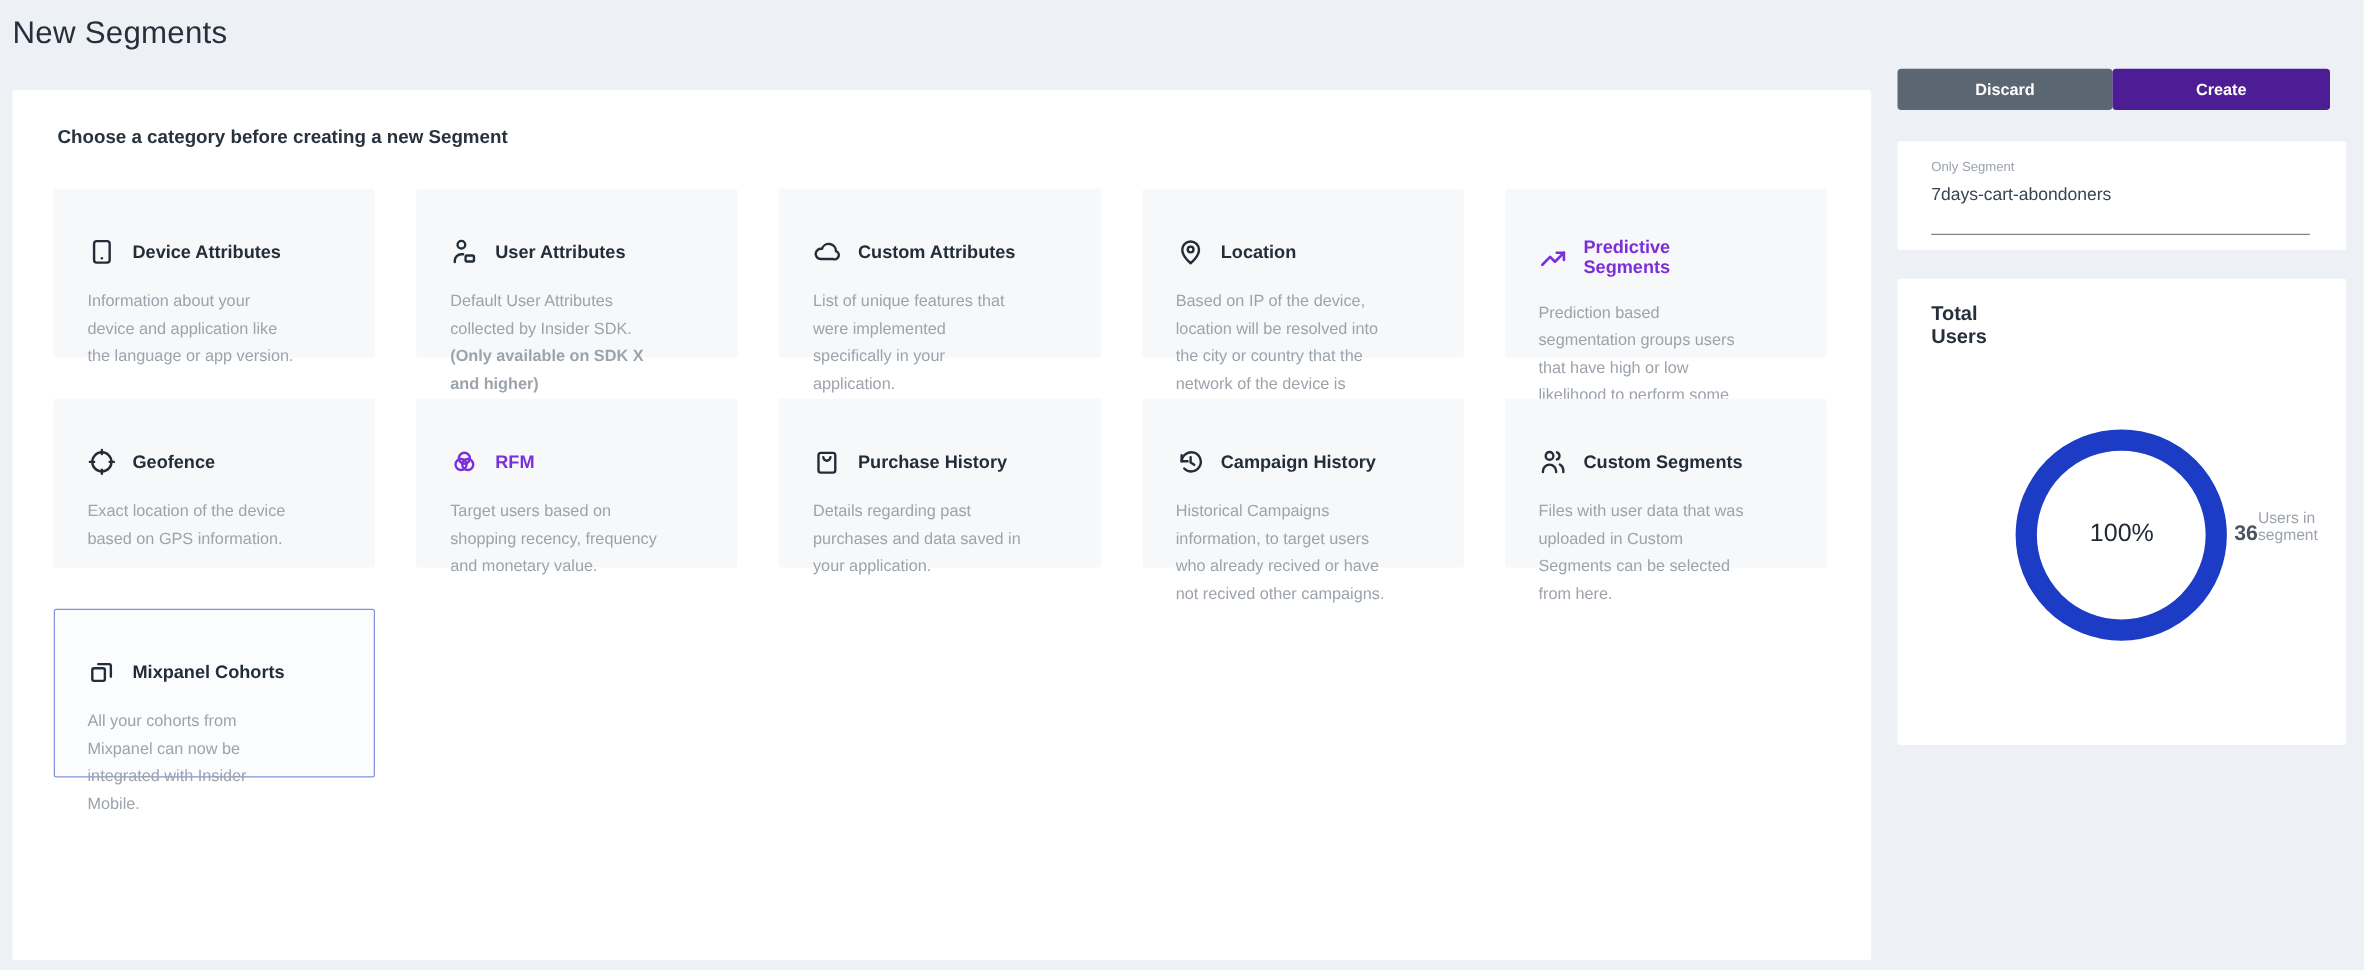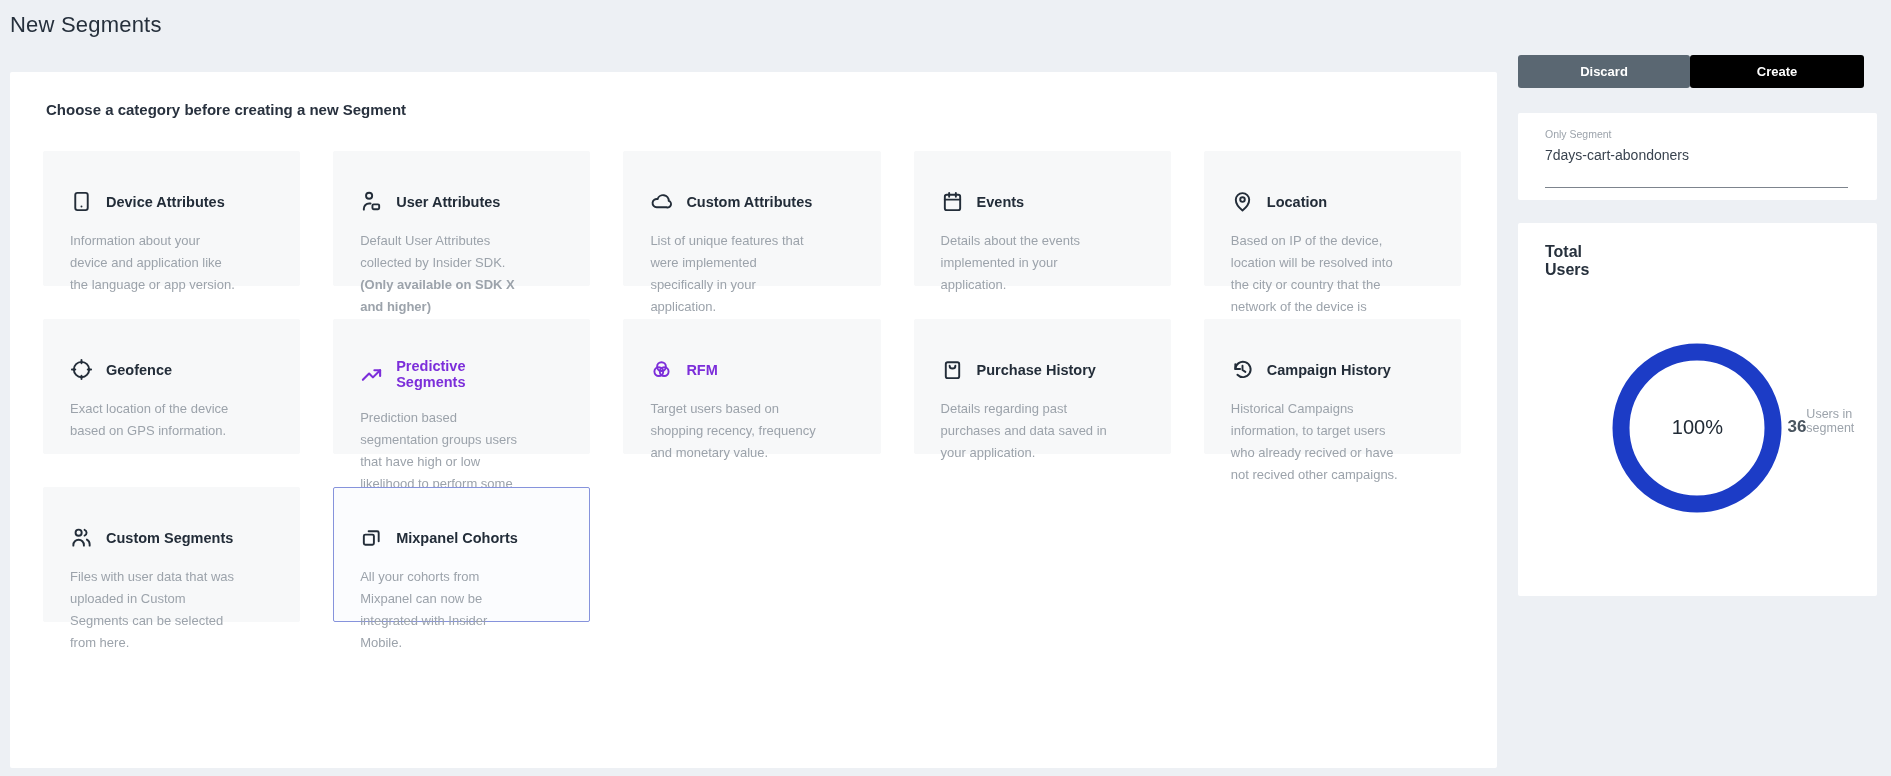--- a/index.html
+++ b/index.html
@@ -6,21 +6,21 @@
   html,body { width:1891px; height:776px; }
   body {
     font-family:"Liberation Sans", sans-serif;
     background:#EDF0F4;
     color:#28313E;
     overflow:hidden;
     position:relative;
   }
   .page-title {
     position:absolute; left:10px; top:12px;
-    font-size:22px; font-weight:500; letter-spacing:.2px; color:#26303C;
+    font-size:25px; font-weight:500; letter-spacing:.2px; color:#26303C;
   }
   
   .main-panel {
     position:absolute; left:10px; top:55px;
     width:1487px; height:696px;
     background:#FFFFFF; border-radius:2px;
     padding:29px 36px 0 33px;
     margin-top:17px;
   }
   .panel-heading {
@@ -63,21 +63,21 @@
     position:absolute; left:1518px; top:55px; width:359px;
   }
   .btn-row { display:flex; gap:0; }
   .btn {
     height:33px; border:none; border-radius:3px;
     font-family:"Liberation Sans", sans-serif;
     font-size:13px; font-weight:700; color:#FFFFFF;
     cursor:pointer;
   }
   .btn-discard { width:172px; background:#5A6772; }
-  .btn-create { width:174px; background:#000000; }
+  .btn-create { width:174px; background:#4c1d95; }
   .name-card {
     margin-top:25px; background:#FFFFFF; border-radius:2px;
     height:87px; padding:15px 29px 0 27px;
   }
   .name-label { font-size:10.5px; color:#9CA3AB; }
   .name-input {
     display:block; width:100%; margin-top:7px;
     border:none; border-bottom:1px solid #7D848D;
     background:transparent; outline:none;
     font-family:"Liberation Sans", sans-serif;
@@ -143,75 +143,61 @@
         <span class="card-icon">
           <svg viewBox="0 0 24 24" fill="none" stroke="currentColor" stroke-width="2" stroke-linecap="round" stroke-linejoin="round">
               <path d="M17.3 18H7a4.3 4.3 0 1 1 .9-8.5A6 6 0 0 1 19.6 11.4 3.4 3.4 0 0 1 17.3 18z"></path>
             </svg>
         </span>
         <span class="card-title">Custom Attributes</span>
       </div>
       <div class="card-desc"><span>List of unique features that were implemented specifically in your application.</span></div>
     </div>
 
-    <div class="card">
-      <div class="card-head">
-        <span class="card-icon">
-          <svg viewBox="0 0 24 24" fill="none" stroke="currentColor" stroke-width="2" stroke-linecap="round" stroke-linejoin="round">
-              <rect x="4" y="5" width="16" height="16" rx="2"></rect>
-              <line x1="8.5" y1="3" x2="8.5" y2="7"></line>
-              <line x1="15.5" y1="3" x2="15.5" y2="7"></line>
-              <line x1="4" y1="10" x2="20" y2="10"></line>
-            </svg>
-        </span>
-        <span class="card-title">Events</span>
-      </div>
-      <div class="card-desc"><span>Details about the events implemented in your application.</span></div>
-    </div>
 
     <div class="card">
       <div class="card-head">
         <span class="card-icon">
           <svg viewBox="0 0 24 24" fill="none" stroke="currentColor" stroke-width="2" stroke-linecap="round" stroke-linejoin="round">
               <path d="M12 21.5s-7-5.6-7-11.2a7 7 0 0 1 14 0C19 15.9 12 21.5 12 21.5z"></path>
               <circle cx="12" cy="10" r="2.4"></circle>
             </svg>
         </span>
         <span class="card-title">Location</span>
       </div>
       <div class="card-desc"><span>Based on IP of the device, location will be resolved into the city or country that the network of the device is located in.</span></div>
+    </div>
+
+    <div class="card accent">
+      <div class="card-head">
+        <span class="card-icon">
+          <svg viewBox="0 0 24 24" fill="none" stroke="currentColor" stroke-width="2.2" stroke-linecap="round" stroke-linejoin="round">
+              <polyline points="3,17.5 9.5,11 13.5,15 21,7.5"></polyline>
+              <polyline points="15,7.5 21,7.5 21,13.5"></polyline>
+            </svg>
+        </span>
+        <span class="card-title">Predictive Segments</span>
+      </div>
+      <div class="card-desc"><span>Prediction based segmentation groups users that have high or low likelihood to perform some action.</span></div>
     </div>
 
     <div class="card">
       <div class="card-head">
         <span class="card-icon">
           <svg viewBox="0 0 24 24" fill="none" stroke="currentColor" stroke-width="2" stroke-linecap="round" stroke-linejoin="round">
               <circle cx="12" cy="12" r="8"></circle>
               <line x1="12" y1="2" x2="12" y2="5.5"></line>
               <line x1="12" y1="18.5" x2="12" y2="22"></line>
               <line x1="2" y1="12" x2="5.5" y2="12"></line>
               <line x1="18.5" y1="12" x2="22" y2="12"></line>
             </svg>
         </span>
         <span class="card-title">Geofence</span>
       </div>
       <div class="card-desc"><span>Exact location of the device based on GPS information.</span></div>
-    </div>
-
-    <div class="card accent">
-      <div class="card-head">
-        <span class="card-icon">
-          <svg viewBox="0 0 24 24" fill="none" stroke="currentColor" stroke-width="2.2" stroke-linecap="round" stroke-linejoin="round">
-              <polyline points="3,17.5 9.5,11 13.5,15 21,7.5"></polyline>
-              <polyline points="15,7.5 21,7.5 21,13.5"></polyline>
-            </svg>
-        </span>
-        <span class="card-title">Predictive Segments</span>
-      </div>
-      <div class="card-desc"><span>Prediction based segmentation groups users that have high or low likelihood to perform some action.</span></div>
     </div>
 
     <div class="card accent">
       <div class="card-head">
         <span class="card-icon">
           <svg viewBox="0 0 24 24" fill="none" stroke="currentColor" stroke-width="2" stroke-linecap="round" stroke-linejoin="round">
               <circle cx="12" cy="9" r="4.6"></circle>
               <circle cx="9.2" cy="14.2" r="4.6"></circle>
               <circle cx="14.8" cy="14.2" r="4.6"></circle>
             </svg>

